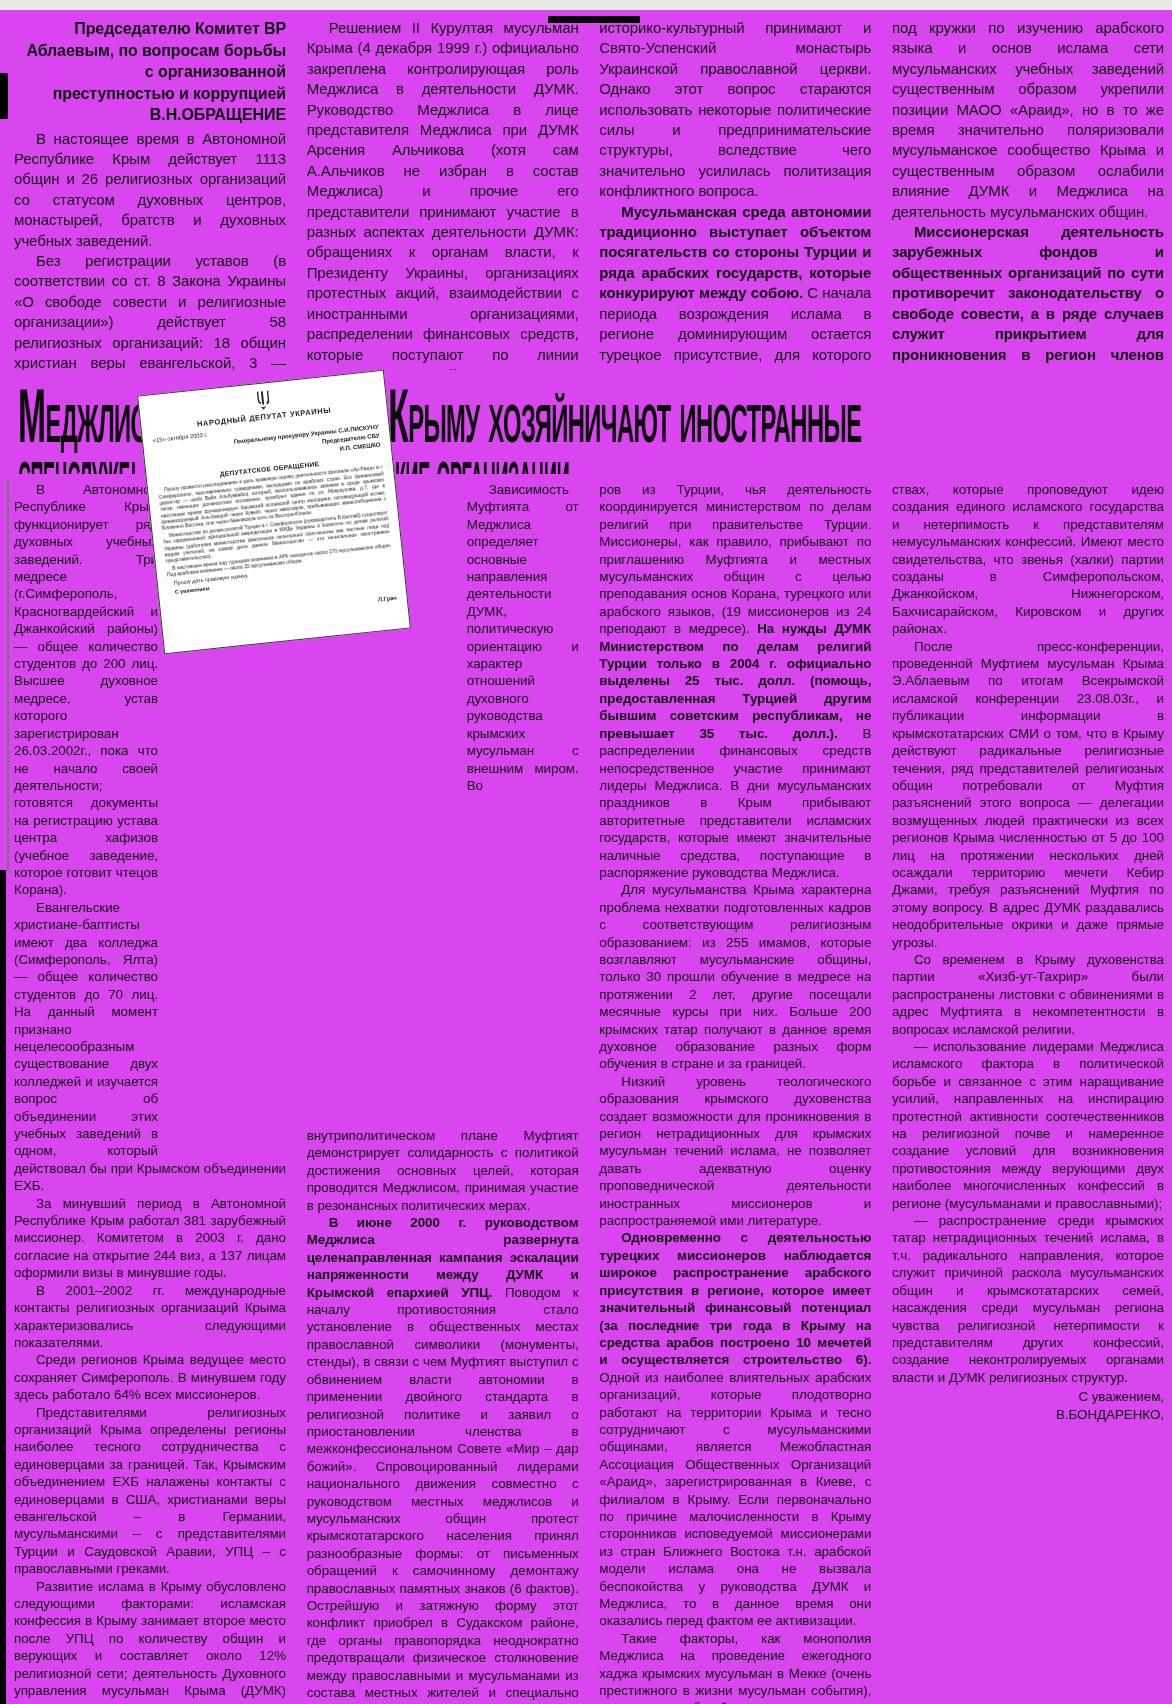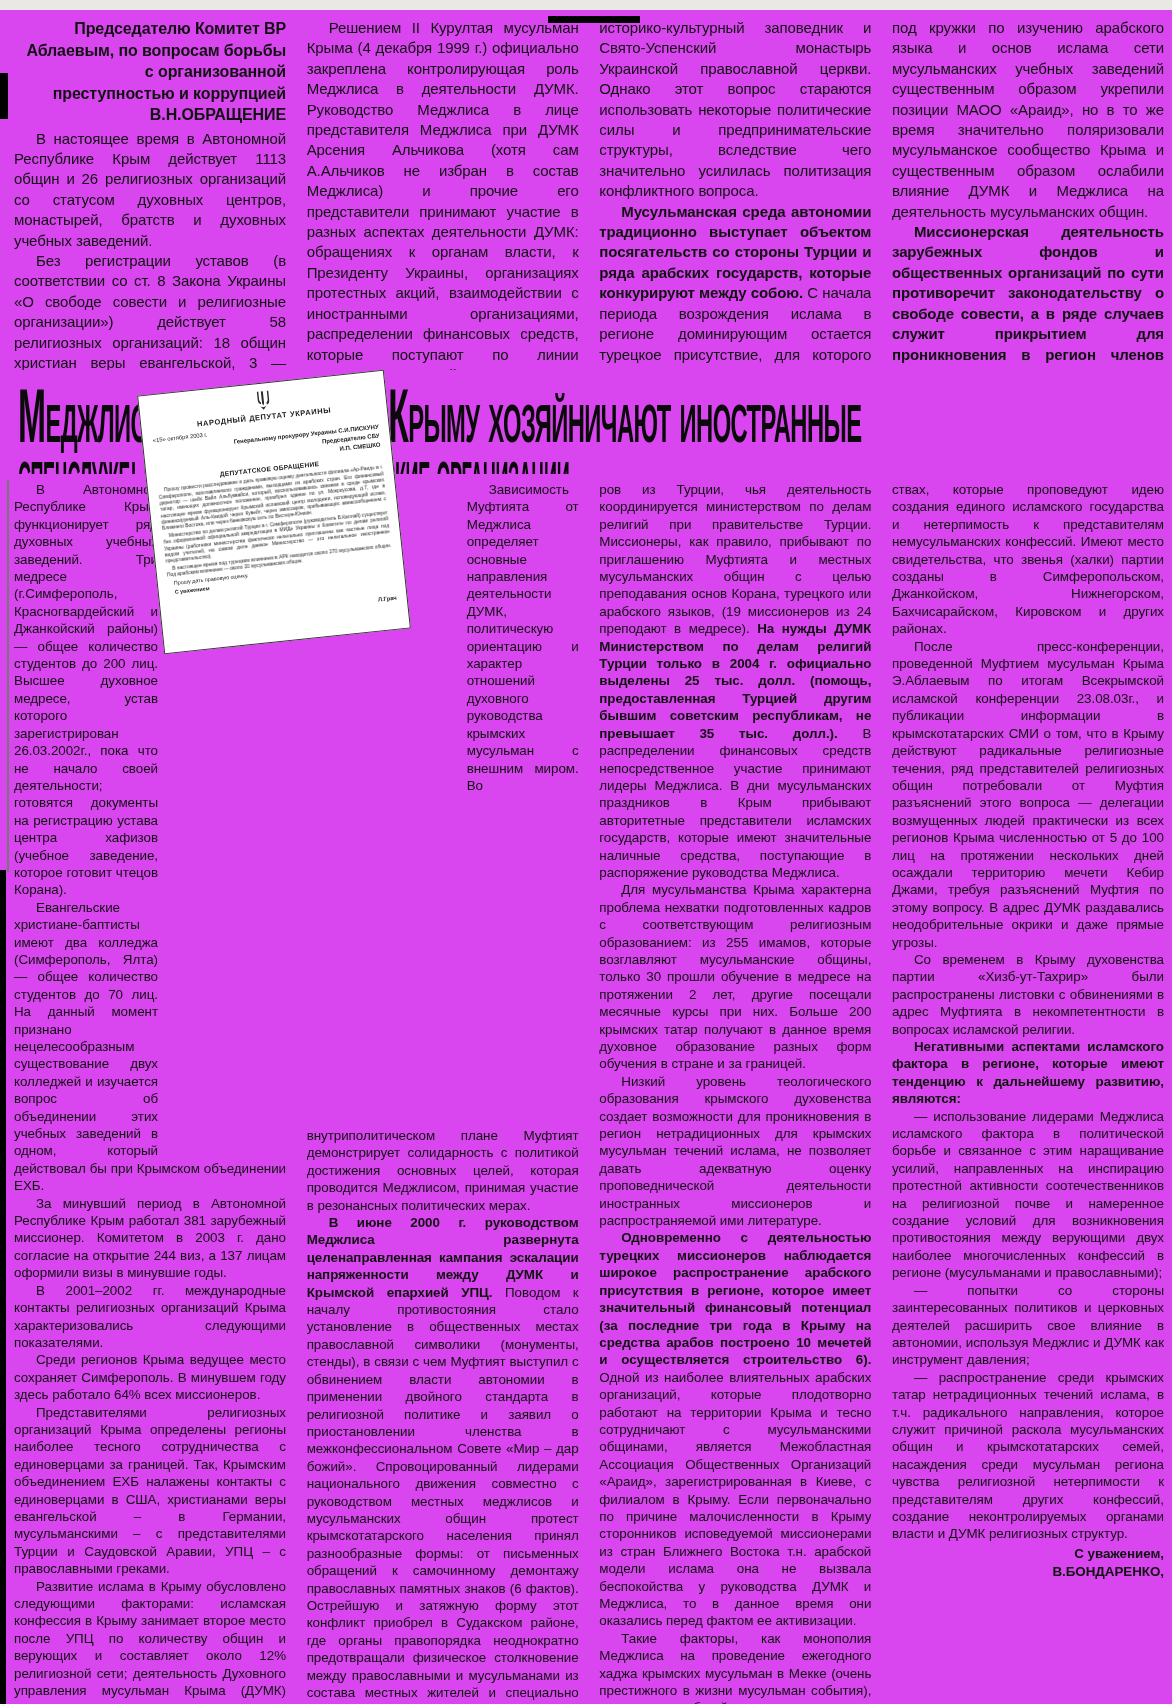--- a/index.html
+++ b/index.html
@@ -21,21 +21,21 @@
                 font-variant:small-caps;font-size:58px;letter-spacing:-1px;color:#0a0a0a;}
   .hl-1 span{transform:scale(0.58,1.30);}
   .hl-2{height:45px;}
   .hl-2 span{transform:scale(0.44,1.30);}
   
   .bottom-section{position:absolute;left:0;top:465px;width:1172px;height:1239px;overflow:hidden;
                   display:flex;justify-content:space-between;padding:6px 8px 0 14px;box-sizing:border-box;}
   .bot-col{position:relative;width:272px;height:1233px;overflow:hidden;font-size:13.4px;line-height:17.4px;letter-spacing:-0.05px;}
   .float-r{float:right;width:120px;height:245px;margin:412px 0 6px 8px;}
   .float-l{float:left;width:152px;height:268px;margin:372px 8px 6px 0;}
-  .signoff .para{text-align:right;text-indent:0;font-weight:bold;line-height:18px;}
+  .signoff .para{text-align:right;text-indent:0;font-weight:normal;line-height:18px;}
   .signoff{margin-top:2px;}
   
   .scan{position:absolute;left:150px;top:372px;width:248px;height:260px;box-sizing:border-box;
         background:#fff;border:1.5px solid #333;transform:rotate(-6deg);z-index:3;
         padding:7px 10px 6px 10px;font-size:5px;line-height:1.3;color:#1c1c1c;}
   .scan .para{text-indent:6px;margin-bottom:1px;}
   .scan-org{text-align:center;font-weight:bold;font-size:7.5px;letter-spacing:0.6px;margin:2px 0 3px 0;}
   .scan-date{font-size:5.8px;margin-bottom:2px;}
   .scan-addr .para{text-align:right;text-indent:0;font-weight:bold;font-size:6px;line-height:1.35;}
   .scan-title{text-align:center;font-weight:bold;font-size:6.6px;margin:4px 0 3px 0;letter-spacing:0.3px;}
@@ -68,21 +68,21 @@
         </div>
       <div>
           <p class="para"><span>В настоящее время в Автономной Республике Крым действует 1113 общин и 26 религиозных организаций со статусом духовных центров, монастырей, братств и духовных учебных заведений.</span></p>
           <p class="para"><span>Без регистрации уставов (в соответствии со ст. 8 Закона Украины «О свободе совести и религиозные организации») действует 58 религиозных организаций: 18 общин христиан веры евангельской, 3 — Совета церквей евангельских христиан баптистов (СЦ ЕХБ), 8 — Свидетелей Иеговы, 29 — мусульманских. Из 58 общин лишь три — СЦ ЕХБ отвергают идею регистрации устава в связи с неприятием законодательства о свободе совести.</span></p>
         </div>
     </div>
     <div class="top-col">
         <p class="para"><span>Решением II Курултая мусульман Крыма (4 декабря 1999 г.) официально закреплена контролирующая роль Меджлиса в деятельности ДУМК. Руководство Меджлиса в лице представителя Меджлиса при ДУМК Арсения Альчикова (хотя сам А.Альчиков не избран в состав Меджлиса) и прочие его представители принимают участие в разных аспектах деятельности ДУМК: обращениях к органам власти, к Президенту Украины, организациях протестных акций, взаимодействии с иностранными организациями, распределении финансовых средств, которые поступают по линии религиозных связей и др. После избрания в декабре 1999 г. на должность Муфтия мусульман Крыма выдвиженца Меджлиса Э.Аблаева впервые наблюдается откры-</span></p>
       </div>
     <div class="top-col">
-        <p class="para noindent"><span>историко-культурный заповедник и Свято-Успенский монастырь Украинской православной церкви. Однако этот вопрос стараются использовать некоторые политические силы и предпринимательские структуры, вследствие чего значительно усилилась политизация конфликтного вопроса.</span></p>
+        <p class="para noindent"><span>историко-культурный принимают и Свято-Успенский монастырь Украинской православной церкви. Однако этот вопрос стараются использовать некоторые политические силы и предпринимательские структуры, вследствие чего значительно усилилась политизация конфликтного вопроса.</span></p>
         <p class="para"><b>Мусульманская среда автономии традиционно выступает объектом посягательств со стороны Турции и ряда арабских государств, которые конкурируют между собою.</b><span> С начала периода возрождения ислама в регионе доминирующим остается турецкое присутствие, для которого характерен акцент на распространение миссионерства, которое является частью государственной политики Турции. На данный момент по согласованию с руководством Комитета по делам религий при СМ АРК и ДУМК в 10 регионах АРК находится 24 (а всего за минувший период 2003 г. 55) миссионе-</span></p>
       </div>
     <div class="top-col">
         <p class="para noindent"><span>под кружки по изучению арабского языка и основ ислама сети мусульманских учебных заведений существенным образом укрепили позиции МАОО «Араид», но в то же время значительно поляризовали мусульманское сообщество Крыма и существенным образом ослабили влияние ДУМК и Меджлиса на деятельность мусульманских общин.</span></p>
         <p class="para"><b>Миссионерская деятельность зарубежных фондов и общественных организаций по сути противоречит законодательству о свободе совести, а в ряде случаев служит прикрытием для проникновения в регион членов международных исламских организаций радикального направления.</b></p>
       </div>
   </div>
 
   <div class="headline">
     <div class="hl-line hl-1"><span>Меджлис сеет распри, а в Крыму хозяйничают иностранные</span></div>
@@ -110,23 +110,21 @@
         <p class="para"><span>Для мусульманства Крыма характерна проблема нехватки подготовленных кадров с соответствующим религиозным образованием: из 255 имамов, которые возглавляют мусульманские общины, только 30 прошли обучение в медресе на протяжении 2 лет, другие посещали месячные курсы при них. Больше 200 крымских татар получают в данное время духовное образование разных форм обучения в стране и за границей.</span></p>
         <p class="para"><span>Низкий уровень теологического образования крымского духовенства создает возможности для проникновения в регион нетрадиционных для крымских мусульман течений ислама, не позволяет давать адекватную оценку проповеднической деятельности иностранных миссионеров и распространяемой ими литературе.</span></p>
         <p class="para"><b>Одновременно с деятельностью турецких миссионеров наблюдается широкое распространение арабского присутствия в регионе, которое имеет значительный финансовый потенциал (за последние три года в Крыму на средства арабов построено 10 мечетей и осуществляется строительство 6).</b><span> Одной из наиболее влиятельных арабских организаций, которые плодотворно работают на территории Крыма и тесно сотрудничают с мусульманскими общинами, является Межобластная Ассоциация Общественных Организаций «Араид», зарегистрированная в Киеве, с филиалом в Крыму. Если первоначально по причине малочисленности в Крыму сторонников исповедуемой миссионерами из стран Ближнего Востока т.н. арабской модели ислама она не вызвала беспокойства у руководства ДУМК и Меджлиса, то в данное время они оказались перед фактом ее активизации.</span></p>
         <p class="para"><span>Такие факторы, как монополия Меджлиса на проведение ежегодного хаджа крымских мусульман в Мекке (очень престижного в жизни мусульман события), нежелание арабской стороны предоставить ДУМК самостоятельность в распределении материальной помощи, создание собственной завуалированной</span></p>
       </div>
     <div class="bot-col">
       <div>
           <p class="para noindent"><span>ствах, которые проповедуют идею создания единого исламского государства и нетерпимость к представителям немусульманских конфессий. Имеют место свидетельства, что звенья (халки) партии созданы в Симферопольском, Джанкойском, Нижнегорском, Бахчисарайском, Кировском и других районах.</span></p>
           <p class="para"><span>После пресс-конференции, проведенной Муфтием мусульман Крыма Э.Аблаевым по итогам Всекрымской исламской конференции 23.08.03г., и публикации информации в крымскотатарских СМИ о том, что в Крыму действуют радикальные религиозные течения, ряд представителей религиозных общин потребовали от Муфтия разъяснений этого вопроса — делегации возмущенных людей практически из всех регионов Крыма численностью от 5 до 100 лиц на протяжении нескольких дней осаждали территорию мечети Кебир Джами, требуя разъяснений Муфтия по этому вопросу. В адрес ДУМК раздавались неодобрительные окрики и даже прямые угрозы.</span></p>
           <p class="para"><span>Со временем в Крыму духовенства партии «Хизб-ут-Тахрир» были распространены листовки с обвинениями в адрес Муфтията в некомпетентности в вопросах исламской религии.</span></p>
-          <p class="para"><b>Негативными аспектами исламского фактора в регионе, которые имеют тенденцию к дальнейшему развитию, являются:</b></p>
           <p class="para"><span>— использование лидерами Меджлиса исламского фактора в политической борьбе и связанное с этим наращивание усилий, направленных на инспирацию протестной активности соотечественников на религиозной почве и намеренное создание условий для возникновения противостояния между верующими двух наиболее многочисленных конфессий в регионе (мусульманами и православными);</span></p>
-          <p class="para"><span>— попытки со стороны заинтересованных политиков и церковных деятелей расширить свое влияние в автономии, используя Меджлис и ДУМК как инструмент давления;</span></p>
           <p class="para"><span>— распространение среди крымских татар нетрадиционных течений ислама, в т.ч. радикального направления, которое служит причиной раскола мусульманских общин и крымскотатарских семей, насаждения среди мусульман региона чувства религиозной нетерпимости к представителям других конфессий, создание неконтролируемых органами власти и ДУМК религиозных структур.</span></p>
         </div>
       <div class="signoff">
           <p class="para noindent"><span>С уважением,</span></p>
           <p class="para noindent"><span>В.БОНДАРЕНКО,</span></p>
         </div>
     </div>
   </div>
 
   <div class="scan">

